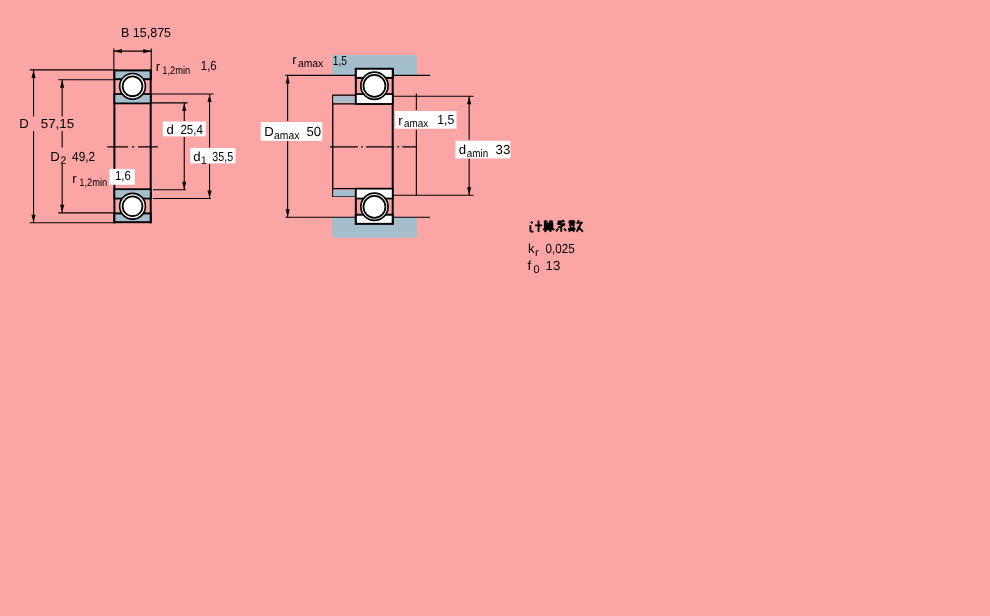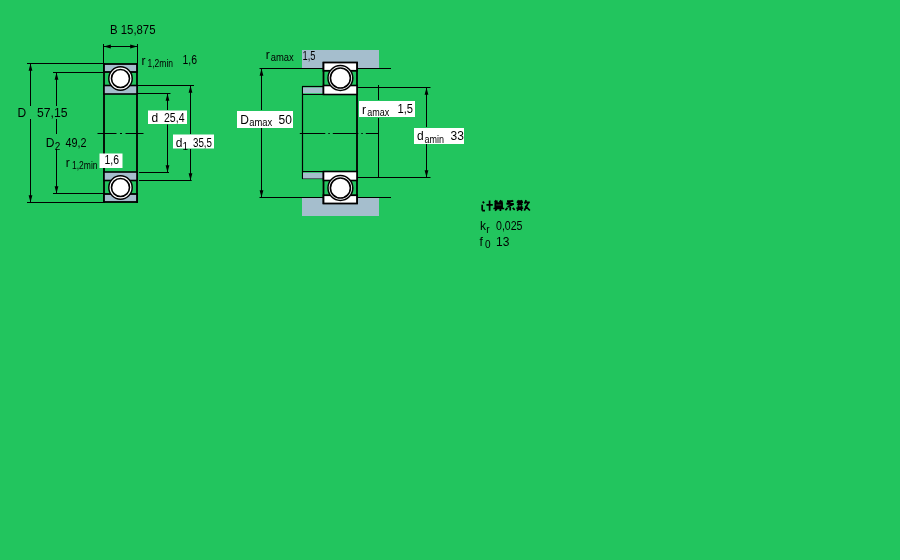--- a/index.html
+++ b/index.html
@@ -1,16 +1,16 @@
 <!DOCTYPE html>
 <html><head>
 <meta charset="utf-8">
 <style>
   html,body{margin:0;padding:0;background:#ffffff;}
-  .page{position:relative;width:900px;height:560px;background:#22c55e;overflow:hidden;}
+  .page{position:relative;width:900px;height:560px;background:#fca5a5;overflow:hidden;}
   svg text{font-family:"Liberation Sans",sans-serif;fill:#000;}
 </style>
 </head>
 <body>
 <div class="page">
 <svg width="900" height="560" viewBox="0 0 900 560" xmlns="http://www.w3.org/2000/svg">
   <g stroke-linecap="butt" fill="none">
 
     <g stroke="#000" stroke-width="1">
       <line x1="103.5" y1="44" x2="103.5" y2="63"></line>

